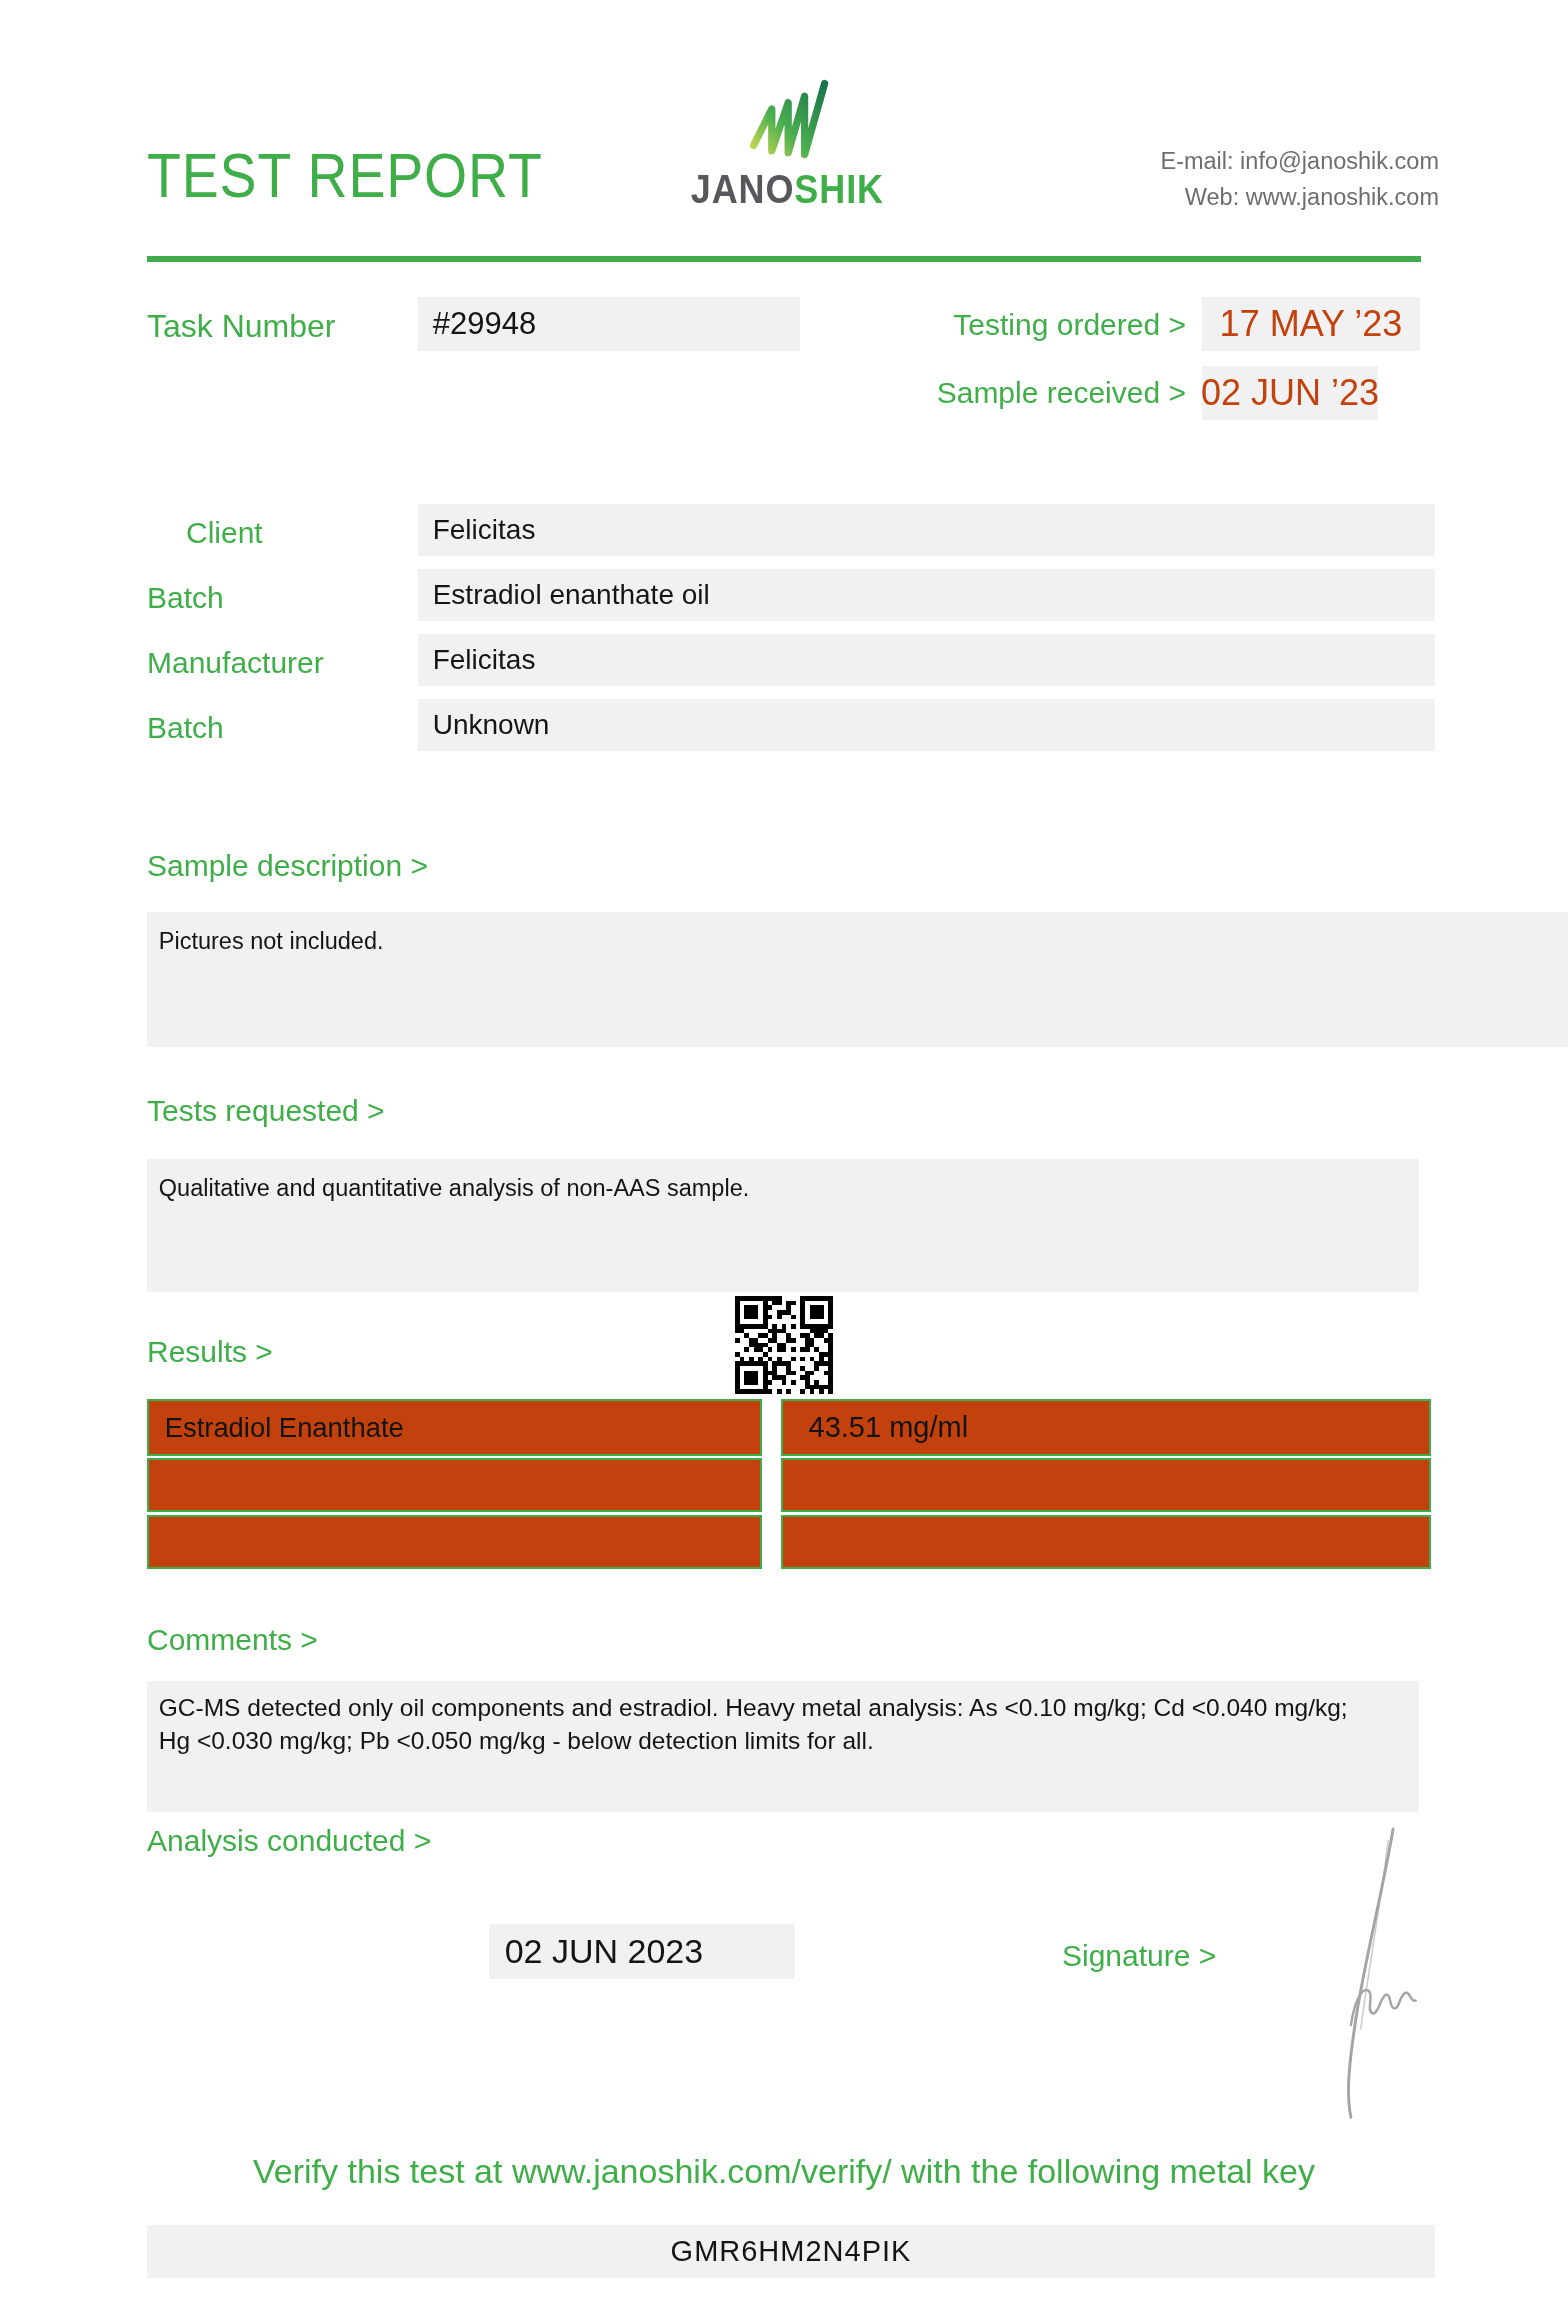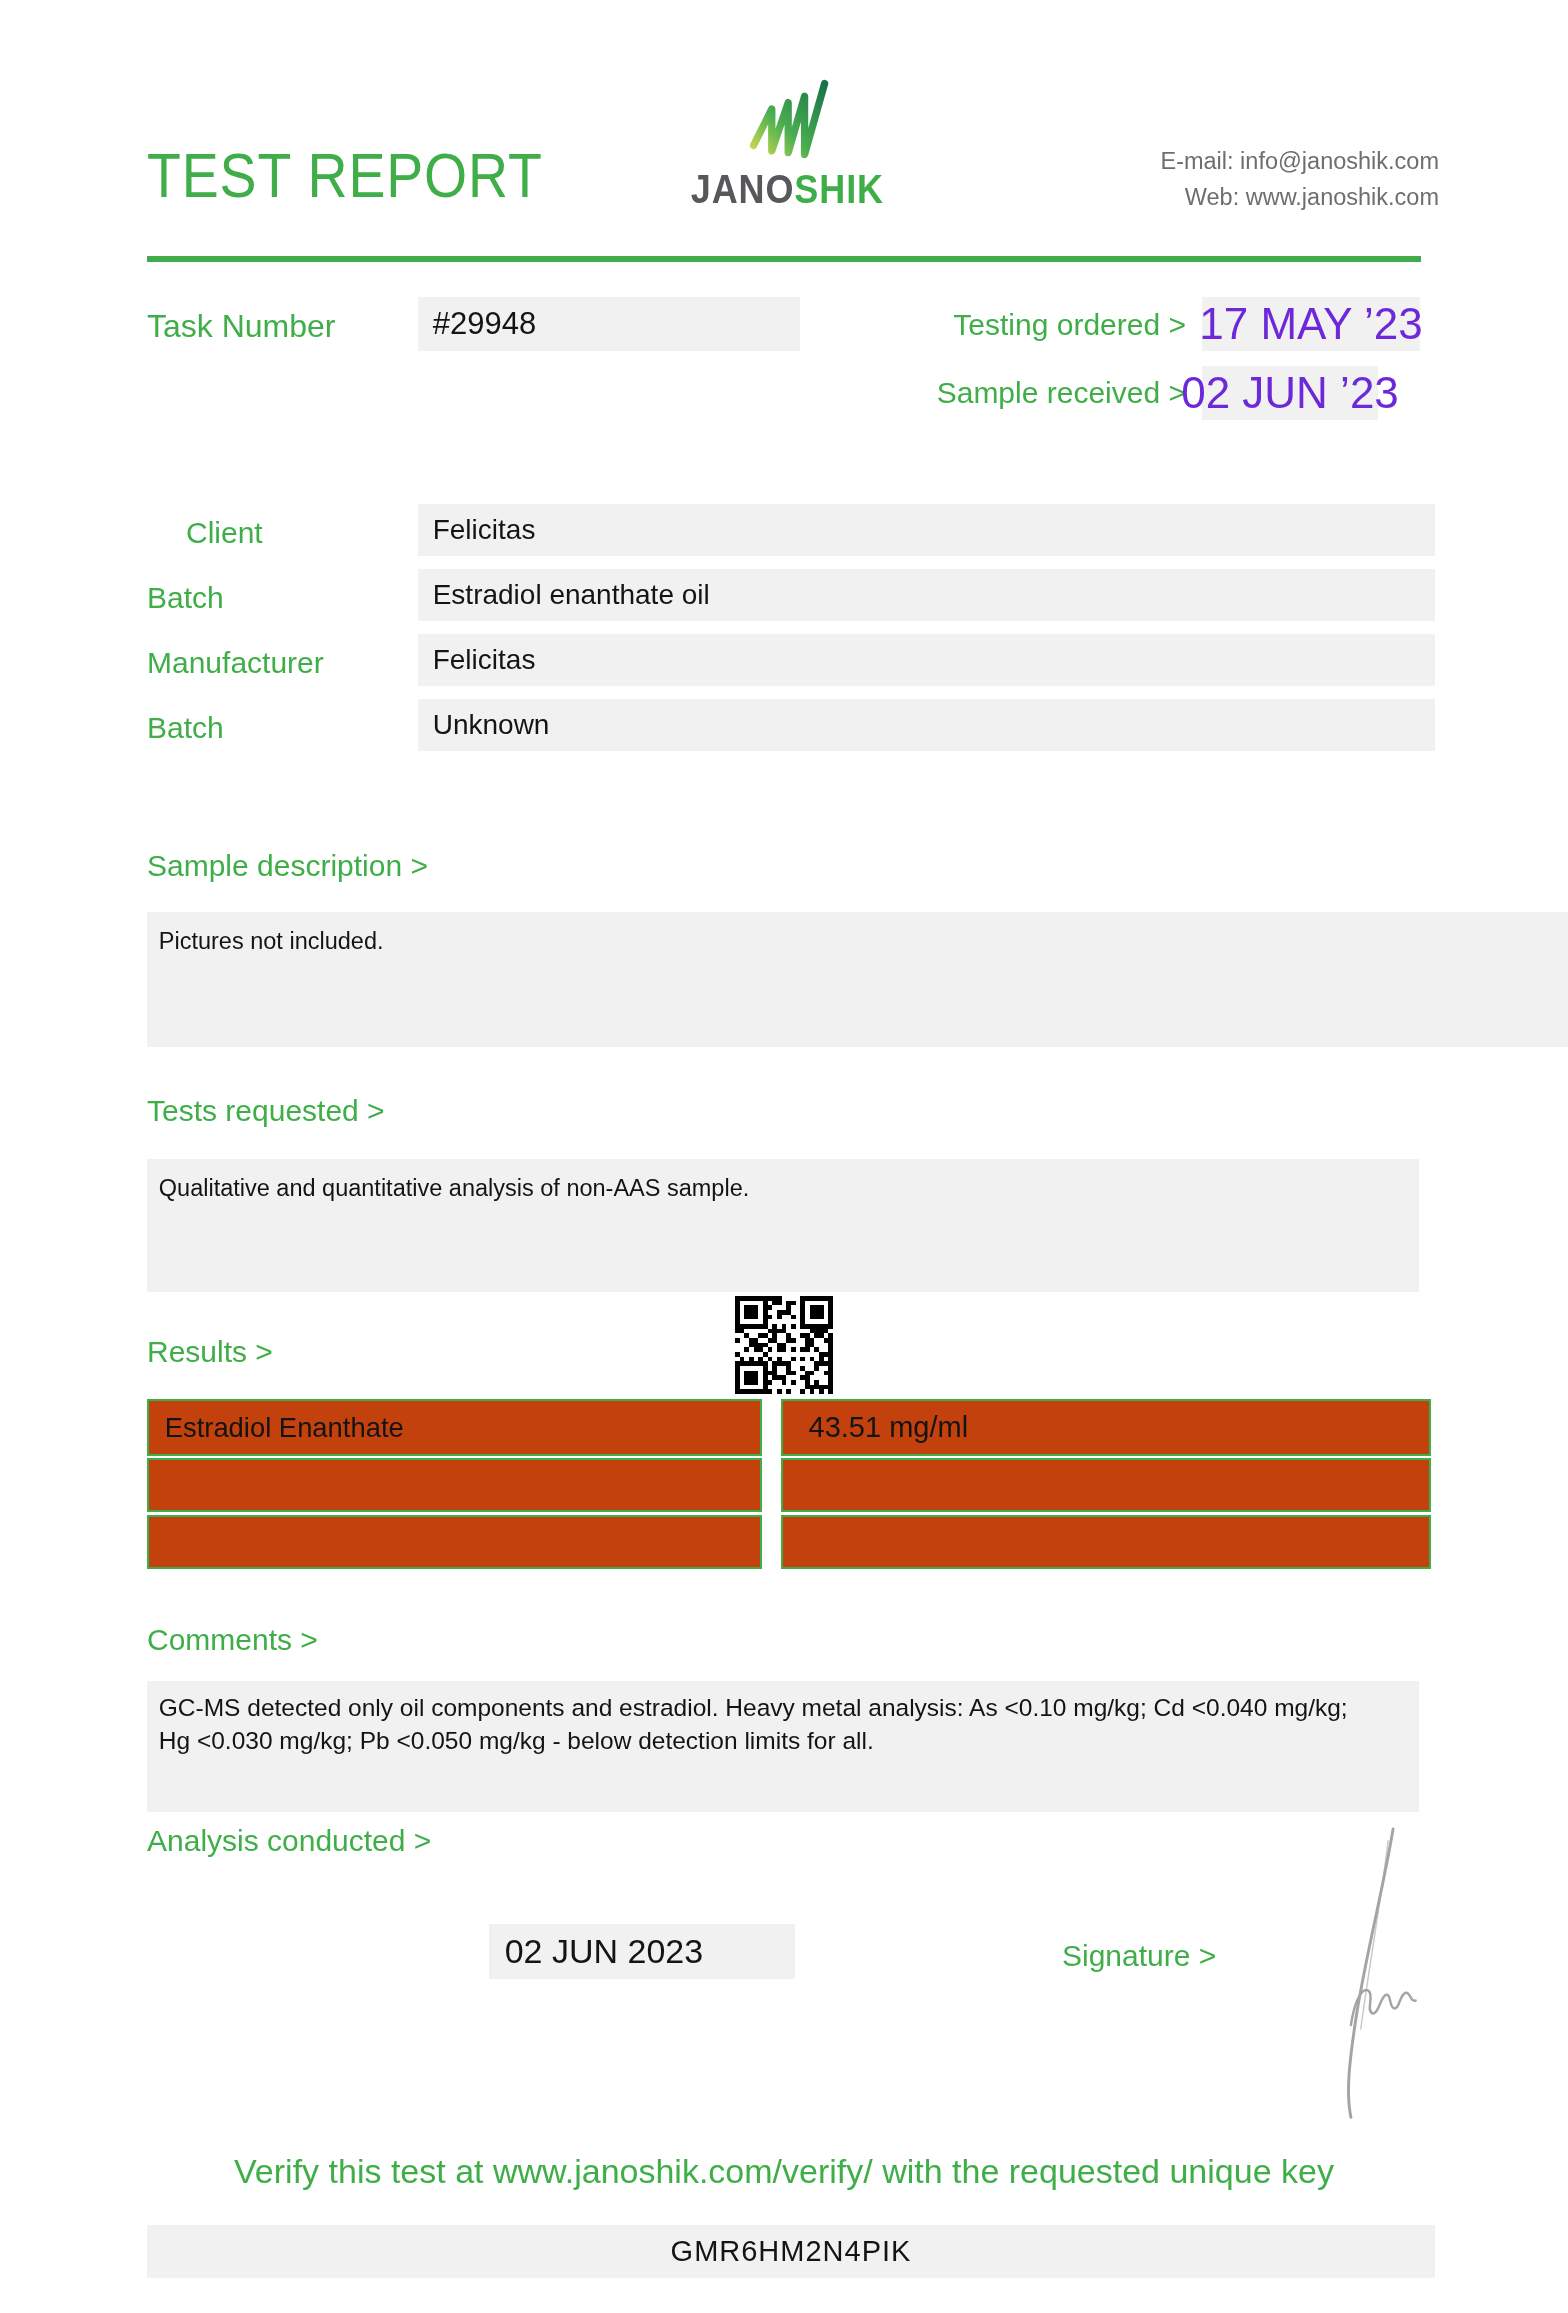--- a/index.html
+++ b/index.html
@@ -4,21 +4,21 @@
 <style>
   html,body{margin:0;padding:0;background:#ffffff;}
   body{font-family:"Liberation Sans", sans-serif;}
   .page{position:relative;width:1568px;height:2313px;background:#ffffff;overflow:hidden;}
   .abs{position:absolute;}
   .label{font-size:30px;color:#3fae49;white-space:nowrap;}
   .value-box{background:#f1f1f2;color:#141414;}
   .title{font-size:63px;color:#3fae49;letter-spacing:1px;transform:scaleX(0.88);transform-origin:left center;white-space:nowrap;}
   .contact{font-size:23.5px;color:#6d6e71;text-align:right;line-height:36px;white-space:nowrap;}
   .divider{background:#42ab4c;}
-  .meta-value{font-size:44px;color:#6d28d9;display:flex;align-items:center;justify-content:center;white-space:nowrap;}
+  .meta-value{font-size:36px;color:#c2410c;display:flex;align-items:center;justify-content:center;white-space:nowrap;}
   .detail-value{font-size:28px;color:#141414;display:flex;align-items:center;padding-left:14.7px;white-space:nowrap;}
   .box-text{font-size:23.5px;color:#141414;padding:13.7px 11.8px;line-height:31px;}
   .cell{border:2.9px solid #3fae49;background:#c2410c;display:flex;align-items:center;box-sizing:border-box;}
   .cell-text{font-size:27.4px;color:#141414;white-space:nowrap;}
   .logo-word{font-size:40px;font-weight:bold;letter-spacing:1px;transform:scaleX(0.9);transform-origin:center;white-space:nowrap;}
   .logo-dark{color:#57585c;}
   .logo-green{color:#3fae49;}
   .verify{font-size:34px;color:#3fae49;text-align:center;white-space:nowrap;}
   .key-box{background:#f1f1f2;display:flex;align-items:center;justify-content:center;}
   .key-text{font-size:29px;color:#141414;letter-spacing:1px;}
@@ -357,19 +357,19 @@
   <div class="abs" style="left:1294px;top:1823px;width:157px;height:309px;">
     <svg width="157" height="309" viewBox="0 0 160 315">
       <g fill="none" stroke="#9b9b9b" stroke-linecap="round" opacity="0.9">
         <path d="M101,6 C92,62 72,140 63,200 C56,246 53,276 58,300" stroke-width="3"></path>
         <path d="M58,206 C61,186 68,166 76,171 C82,176 73,191 80,194 C86,196 88,177 94,175 C99,174 97,188 102,189 C108,190 107,175 114,173 C119,172 118,183 124,181" stroke-width="2.5"></path>
         <path d="M96,18 C90,70 76,150 68,210" stroke-width="1.5" opacity="0.6"></path>
       </g>
     </svg>
   </div>
 
-  <div class="abs verify" style="left:131px;top:2152px;width:1306px;">Verify this test at www.janoshik.com/verify/ with the requested unique key</div>
+  <div class="abs verify" style="left:131px;top:2152px;width:1306px;">Verify this test at www.janoshik.com/verify/ with the following metal key</div>
   <div class="abs key-box" style="left:147px;top:2225px;width:1288px;height:53px;">
     <span class="key-text">GMR6HM2N4PIK</span>
   </div>
 
 </div>
 
 
 </body></html>

